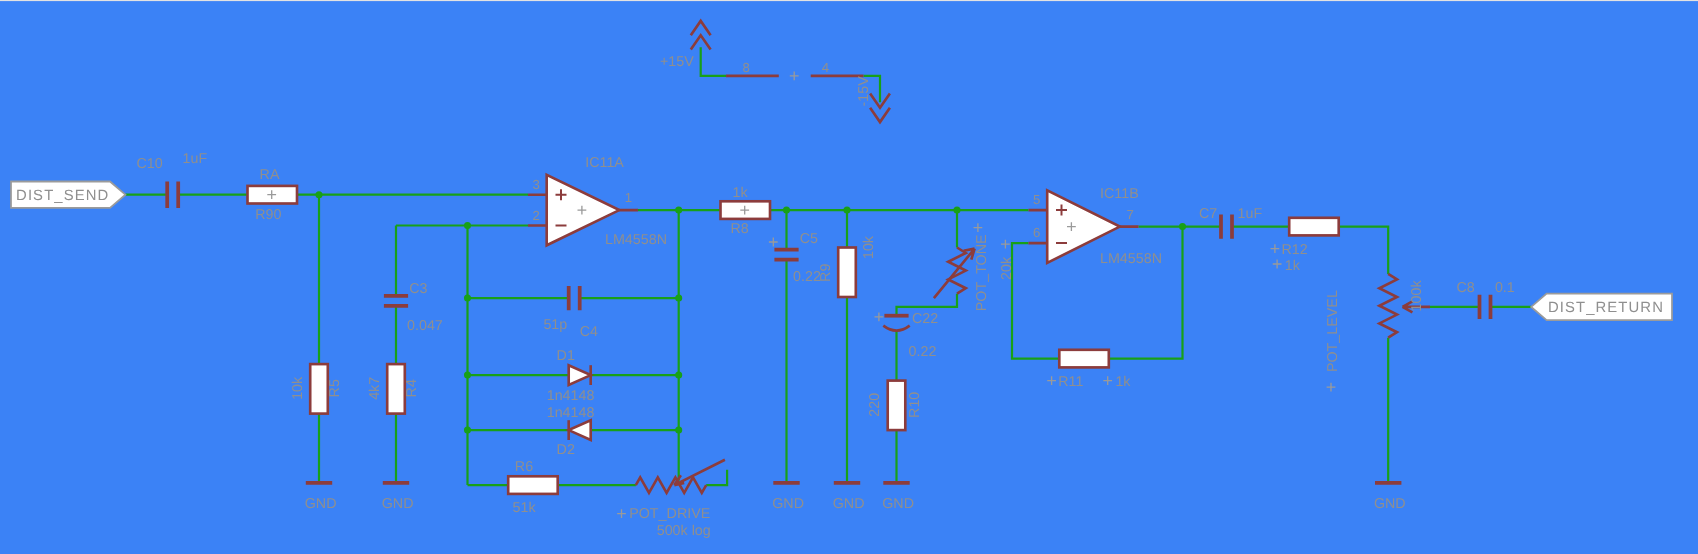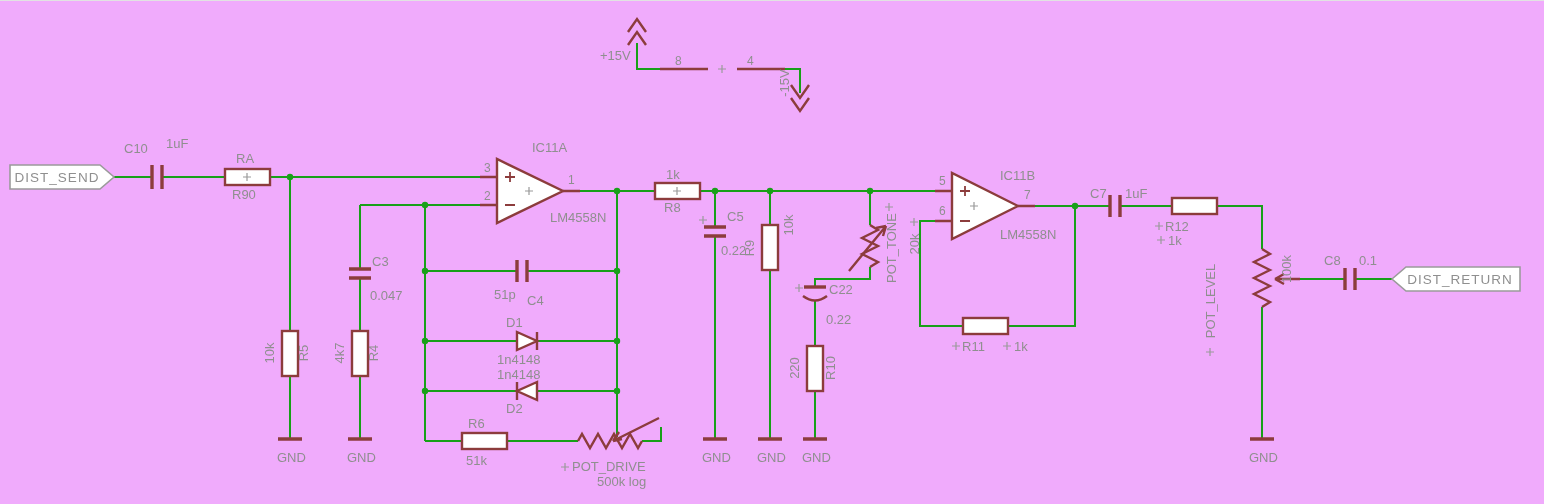--- a/index.html
+++ b/index.html
@@ -1,16 +1,16 @@
 <!DOCTYPE html>
 <html><head>
 <meta charset="utf-8">
 <style>
   html,body{margin:0;padding:0;background:#ffffff;}
-  .stage{position:relative;width:1544px;height:504px;background:#f0abfc;border-top:1px solid #e2e2e2;
+  .stage{position:relative;width:1544px;height:504px;background:#3b82f6;border-top:1px solid #e2e2e2;
          font-family:"Liberation Sans","DejaVu Sans",sans-serif;overflow:hidden;}
   svg{display:block;}
   svg text{font-family:"Liberation Sans","DejaVu Sans",sans-serif;font-size:13px;fill:#8f8f8f;}
   svg text.pin{font-size:12px;}
   svg text.portlbl{font-size:13.5px;letter-spacing:1px;}
   .w{stroke:#18a018;stroke-width:2;fill:none;}
   .s{stroke:#8c3c3c;stroke-width:2.4;fill:none;}
   .sf{stroke:#8c3c3c;stroke-width:2.4;fill:#ffffff;}
   .thin{stroke:#8c3c3c;stroke-width:1.8;fill:none;}
   .plate{stroke:#8c3c3c;stroke-width:3.4;fill:none;}

